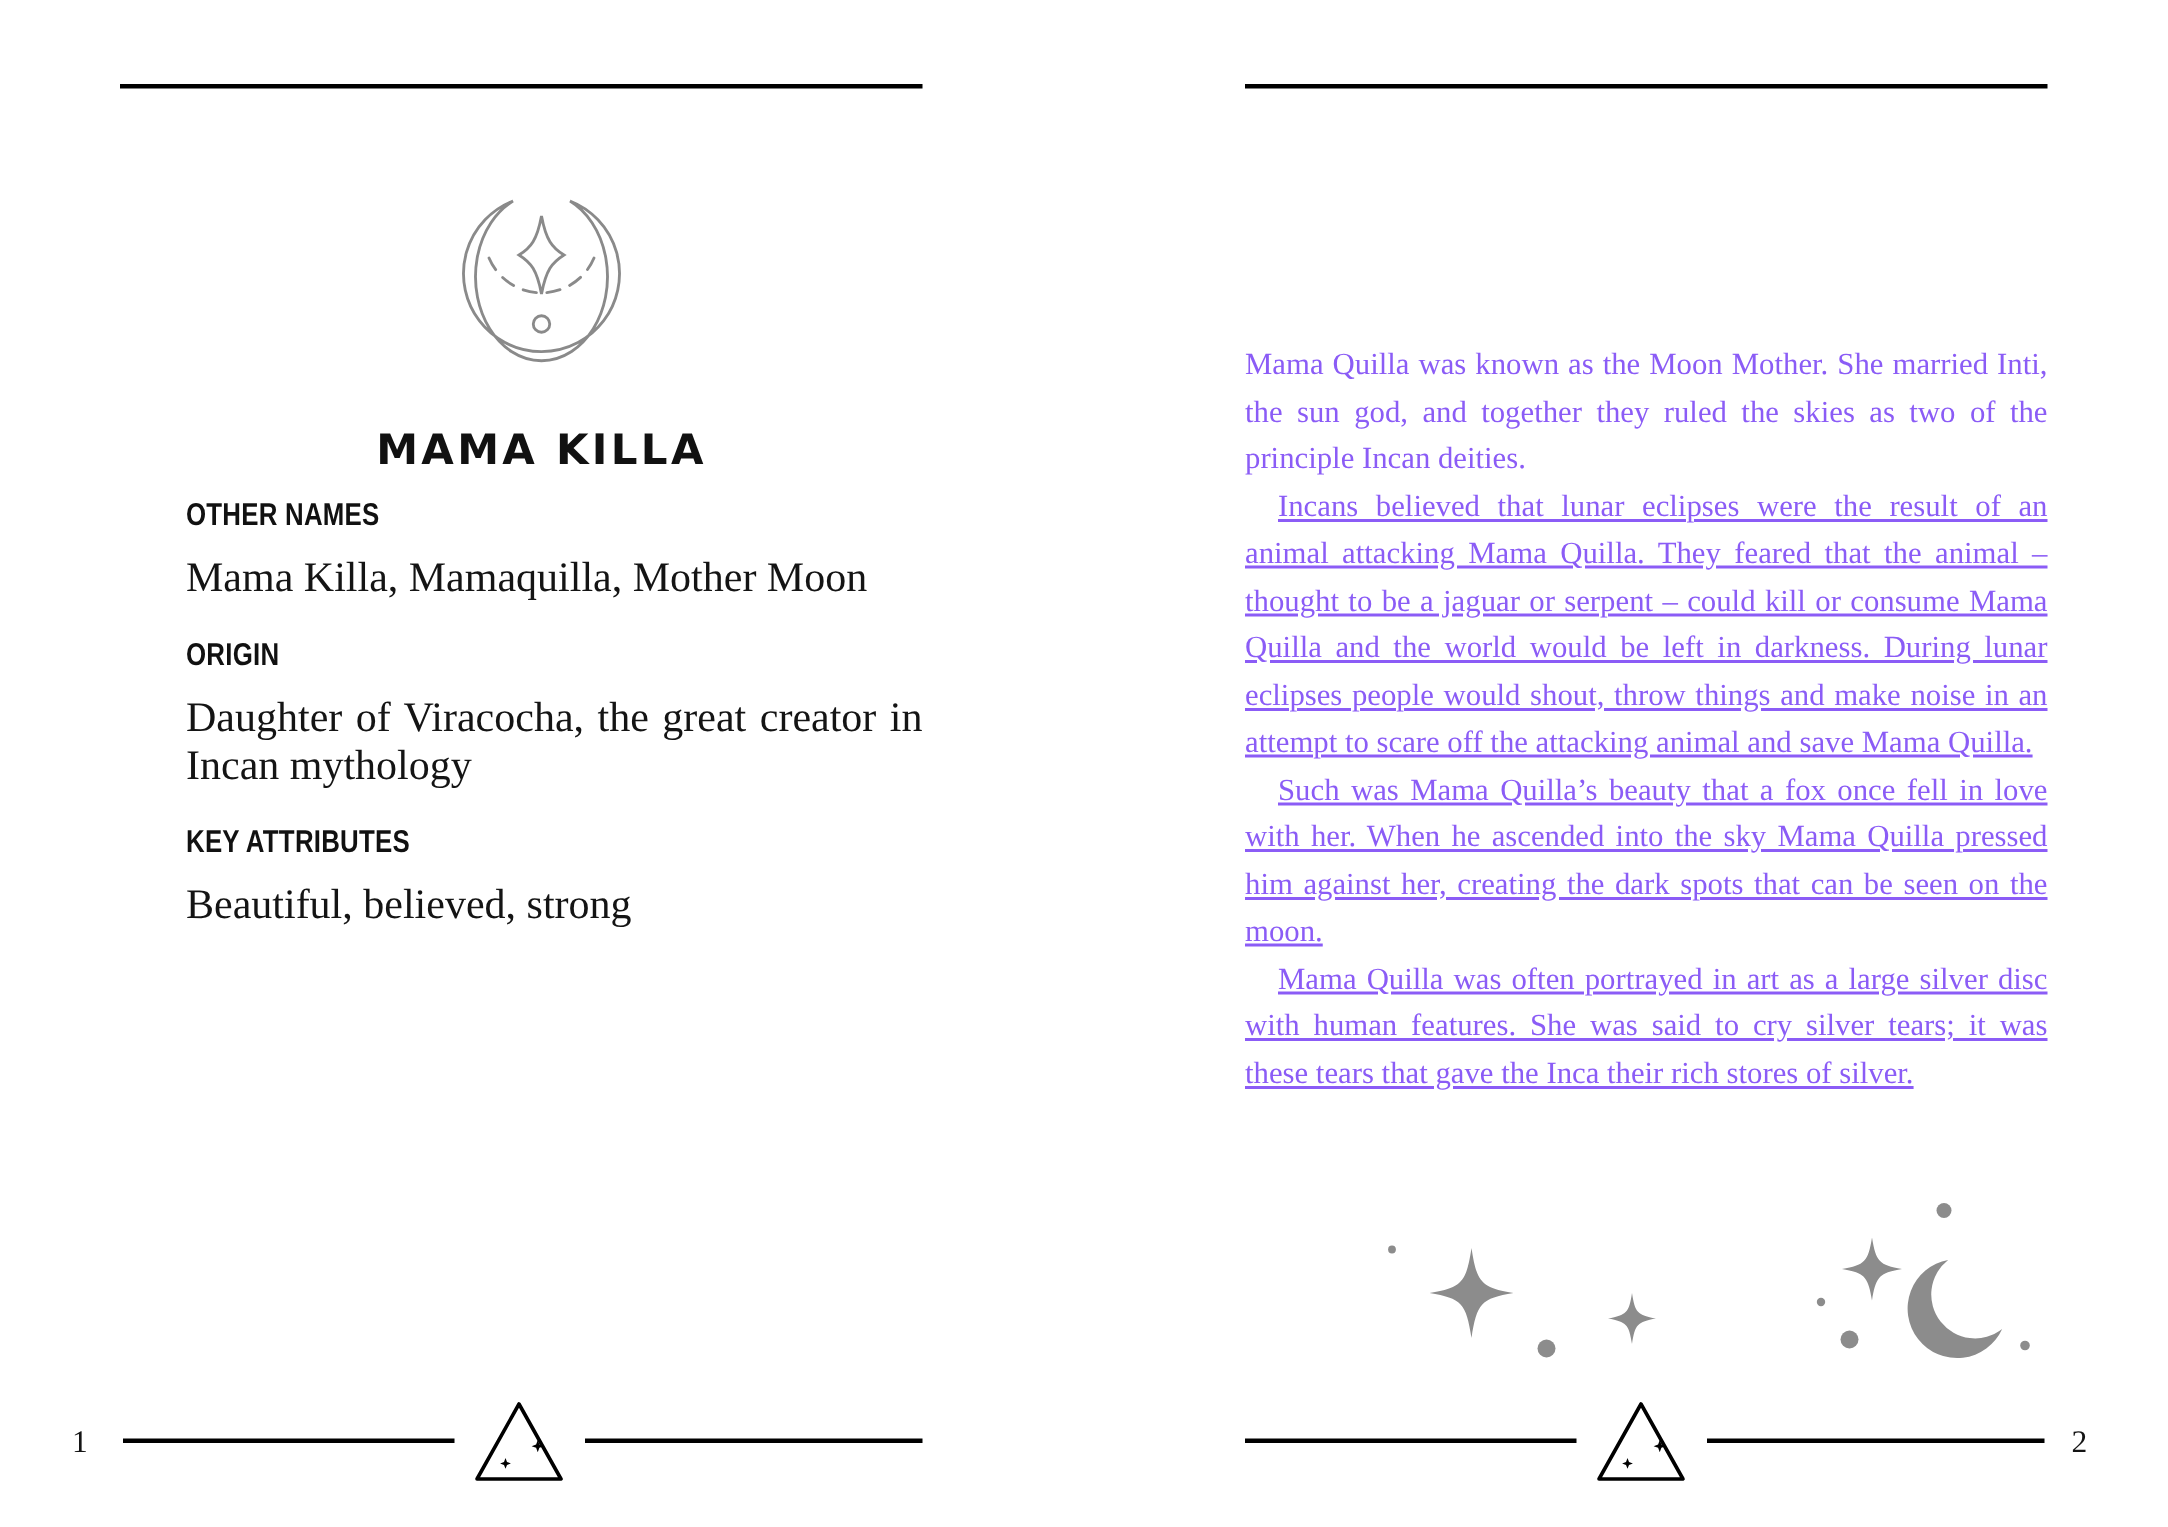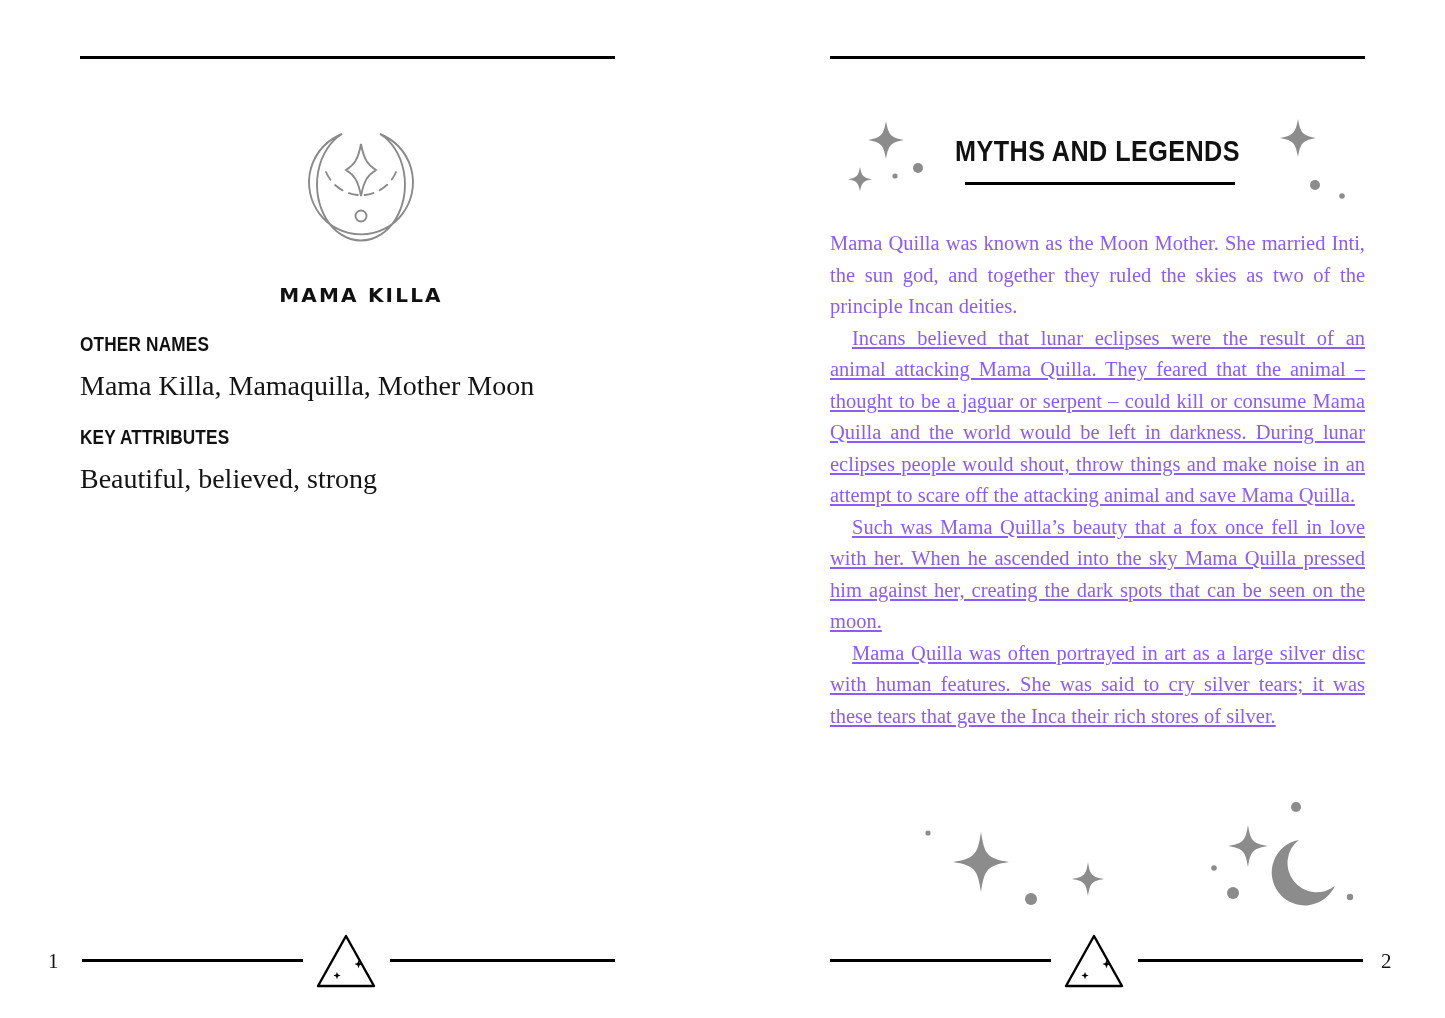--- a/index.html
+++ b/index.html
@@ -45,31 +45,31 @@
     height: 118px;
   }
   .deity-title {
     position: absolute;
     left: 0;
     right: 0;
     top: 283px;
     text-align: center;
     font-family: "DejaVu Sans", sans-serif;
     font-weight: bold;
-    font-size: 20px;
+    font-size: 28px;
     letter-spacing: 2.2px;
     color: #111111;
   }
   .fields {
     position: absolute;
     left: 80px;
     top: 332px;
     width: 535px;
   }
-  .field { margin-bottom: 23px; }
+  .field { margin-bottom: 23px; margin-left: 44px; }
   .field-label {
     font-family: "Liberation Sans", sans-serif;
     font-weight: bold;
     font-size: 21px;
     letter-spacing: 0.2px;
     color: #111111;
     transform: scaleX(0.82);
     transform-origin: left center;
     margin-bottom: 14px;
   }
@@ -200,20 +200,24 @@
 
     <div class="deity-title">MAMA KILLA</div>
 
     <div class="fields">
 
       <div class="field">
         <div class="field-label">OTHER NAMES</div>
         <div class="field-value no-justify">Mama Killa, Mamaquilla, Mother Moon</div>
       </div>
 
+      <div class="field">
+        <div class="field-label">ORIGIN</div>
+        <div class="field-value">Daughter of Viracocha, the great creator in Incan mythology</div>
+      </div>
 
       <div class="field">
         <div class="field-label">KEY ATTRIBUTES</div>
         <div class="field-value no-justify">Beautiful, believed, strong</div>
       </div>
 
 
     </div>
 
     <div class="footer">
@@ -229,47 +233,20 @@
       </div>
       <div class="footer-rule footer-rule-b"></div>
     </div>
 
   </div>
 
   <div class="page page-right">
 
     <div class="top-rule"></div>
 
-    <div class="chapter-head">
-
-      <div class="deco-left">
-        <svg viewBox="0 0 130 95" width="130" height="95" aria-hidden="true">
-          <g fill="#8c8c8c">
-            <path d="M 48 8 C 50.5 22 52.5 24.5 66 27 C 52.5 29.5 50.5 32 48 46 C 45.5 32 43.5 29.5 30 27 C 43.5 24.5 45.5 22 48 8 Z"></path>
-            <path d="M 22 54 C 23.7 63 25.2 64.6 34 66.3 C 25.2 68 23.7 69.6 22 78.6 C 20.3 69.6 18.8 68 10 66.3 C 18.8 64.6 20.3 63 22 54 Z"></path>
-            <circle cx="80" cy="55" r="5"></circle>
-            <circle cx="57" cy="63" r="2.6"></circle>
-          </g>
-        </svg>
-      </div>
-
-      <div class="chapter-title">MYTHS AND LEGENDS</div>
-      <div class="chapter-underline"></div>
-
-      <div class="deco-right">
-        <svg viewBox="0 0 110 95" width="110" height="95" aria-hidden="true">
-          <g fill="#8c8c8c">
-            <path d="M 28 6 C 30.5 20 32.5 22.5 46 25 C 32.5 27.5 30.5 30 28 44 C 25.5 30 23.5 27.5 10 25 C 23.5 22.5 25.5 20 28 6 Z"></path>
-            <circle cx="45" cy="72" r="5"></circle>
-            <circle cx="72" cy="83" r="2.8"></circle>
-          </g>
-        </svg>
-      </div>
-
-    </div>
 
     <div class="body-copy">
       <p>Mama Quilla was known as the Moon Mother. She married Inti, the sun god, and together they ruled the skies as two of the principle Incan deities.</p>
       <p>Incans believed that lunar eclipses were the result of an animal attacking Mama Quilla. They feared that the animal – thought to be a jaguar or serpent – could kill or consume Mama Quilla and the world would be left in darkness. During lunar eclipses people would shout, throw things and make noise in an attempt to scare off the attacking animal and save Mama Quilla.</p>
       <p>Such was Mama Quilla’s beauty that a fox once fell in love with her. When he ascended into the sky Mama Quilla pressed him against her, creating the dark spots that can be seen on the moon.</p>
       <p>Mama Quilla was often portrayed in art as a large silver disc with human features. She was said to cry silver tears; it was these tears that gave the Inca their rich stores of silver.</p>
     </div>
 
     <div class="deco-cluster">
       <svg viewBox="0 0 470 120" width="470" height="120" aria-hidden="true">

